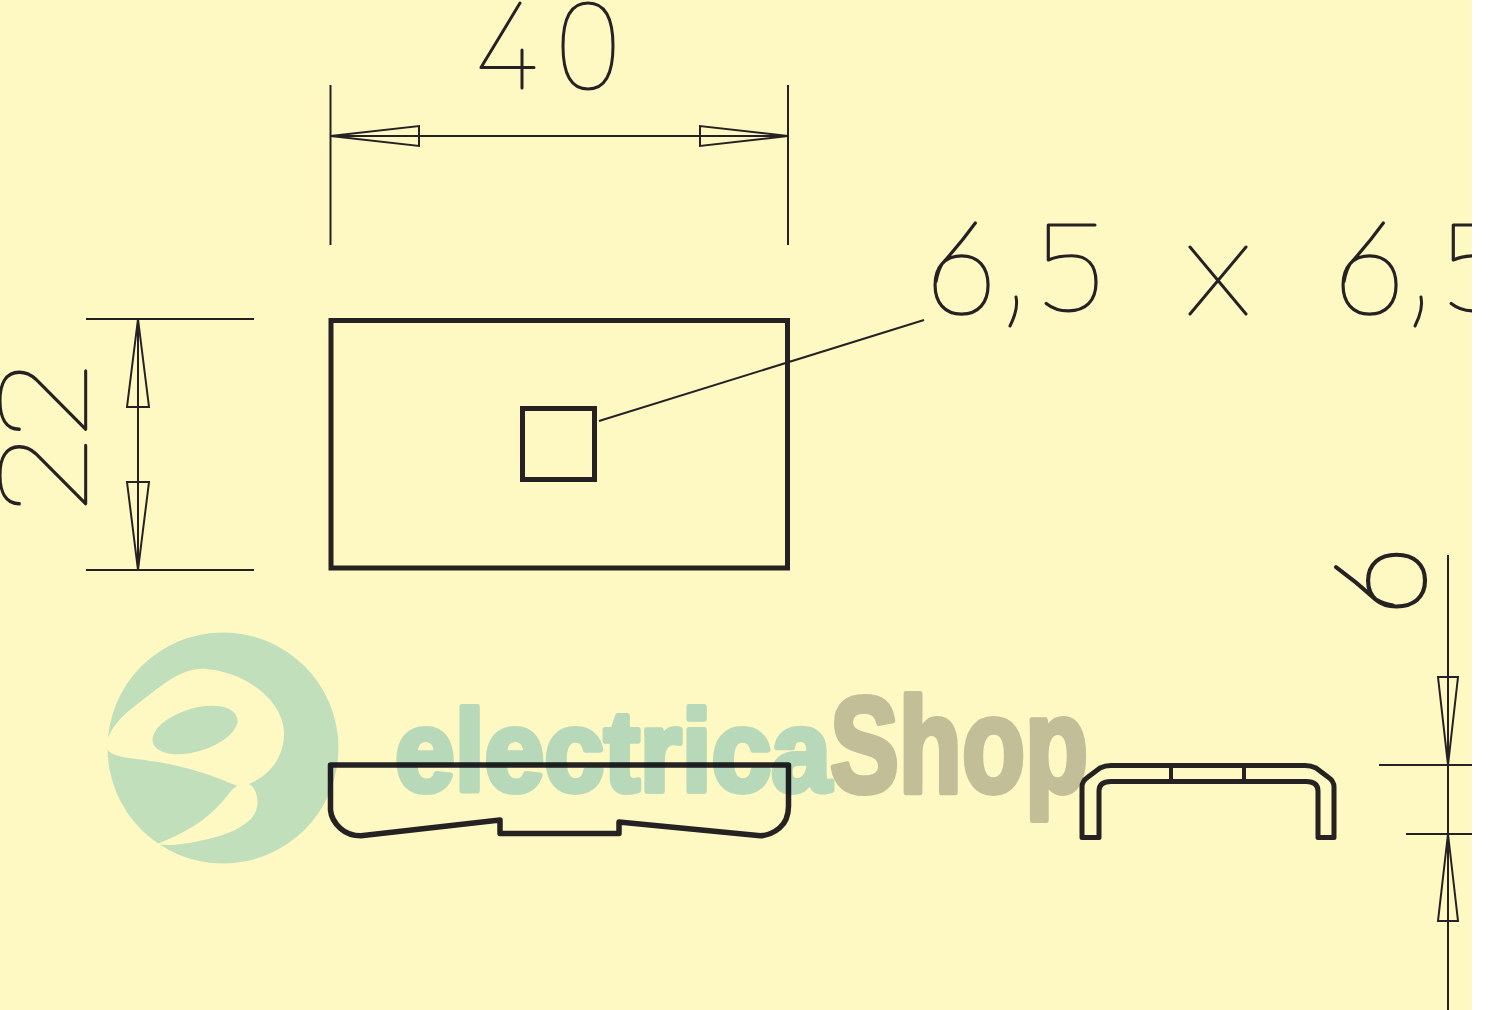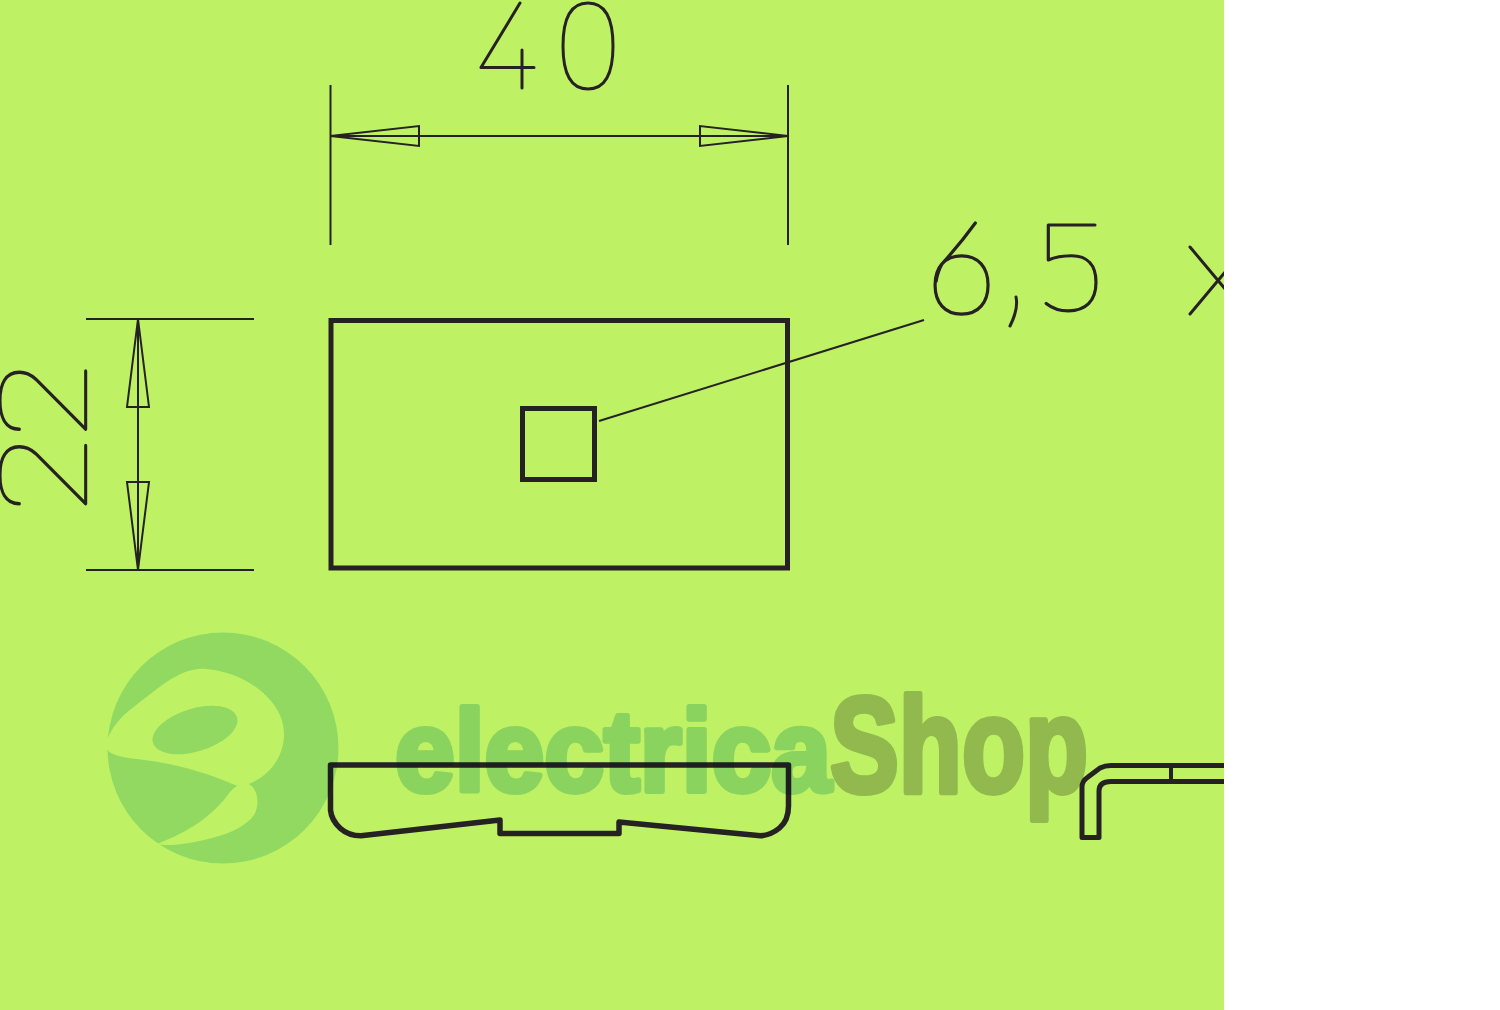--- a/index.html
+++ b/index.html
@@ -1,16 +1,16 @@
 <!DOCTYPE html>
 <html><head>
 <meta charset="utf-8">
 <style>
   html,body{margin:0;padding:0;background:#ffffff;}
-  #page{position:relative;width:1224px;height:1010px;background:#bef264;overflow:hidden;
+  #page{position:relative;width:1472px;height:1010px;background:#fef9c3;overflow:hidden;
         font-family:"Liberation Sans", sans-serif;}
 </style>
 </head>
 <body>
 <div id="page">
 <svg width="1500" height="1010" viewBox="0 0 1500 1010" xmlns="http://www.w3.org/2000/svg">
 <defs>
 
   <path id="g4" d="M40,0 L1,64.5 M1,64.5 H54 M42,47 V85" fill="none"></path>
   <path id="g0" d="M27,0 C10,0 2,15 2,43 C2,71 10,86 27,86 C44,86 52,71 52,43 C52,15 44,0 27,0 Z" fill="none"></path>

